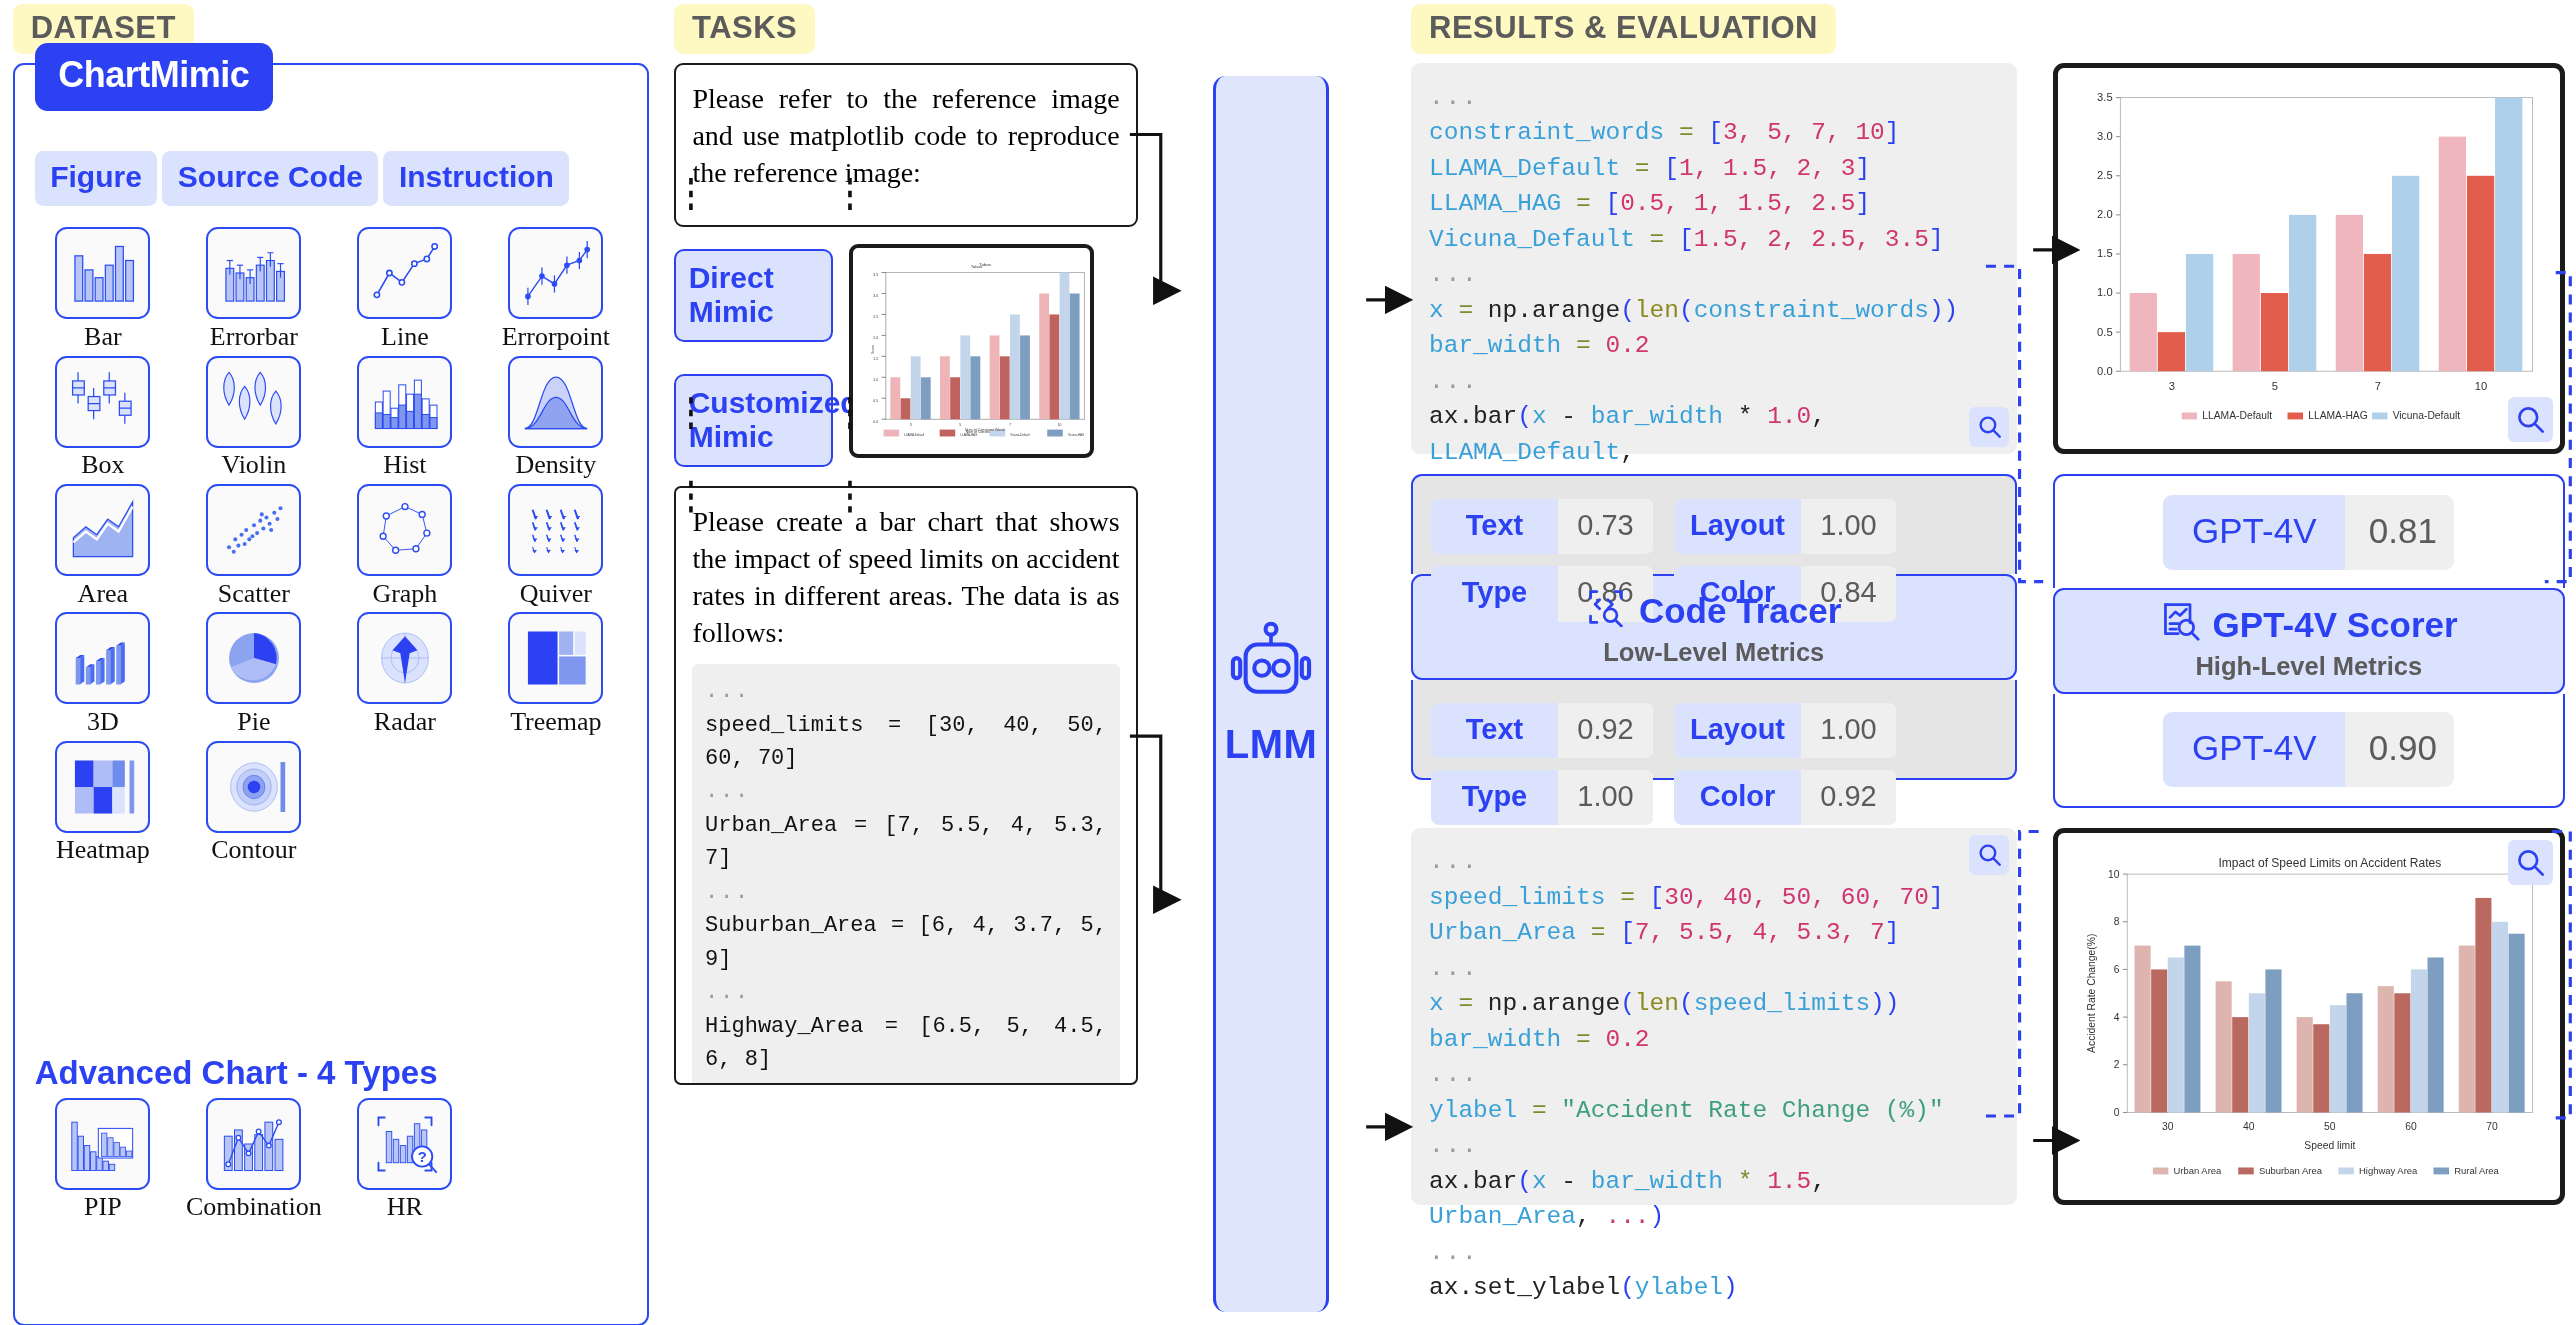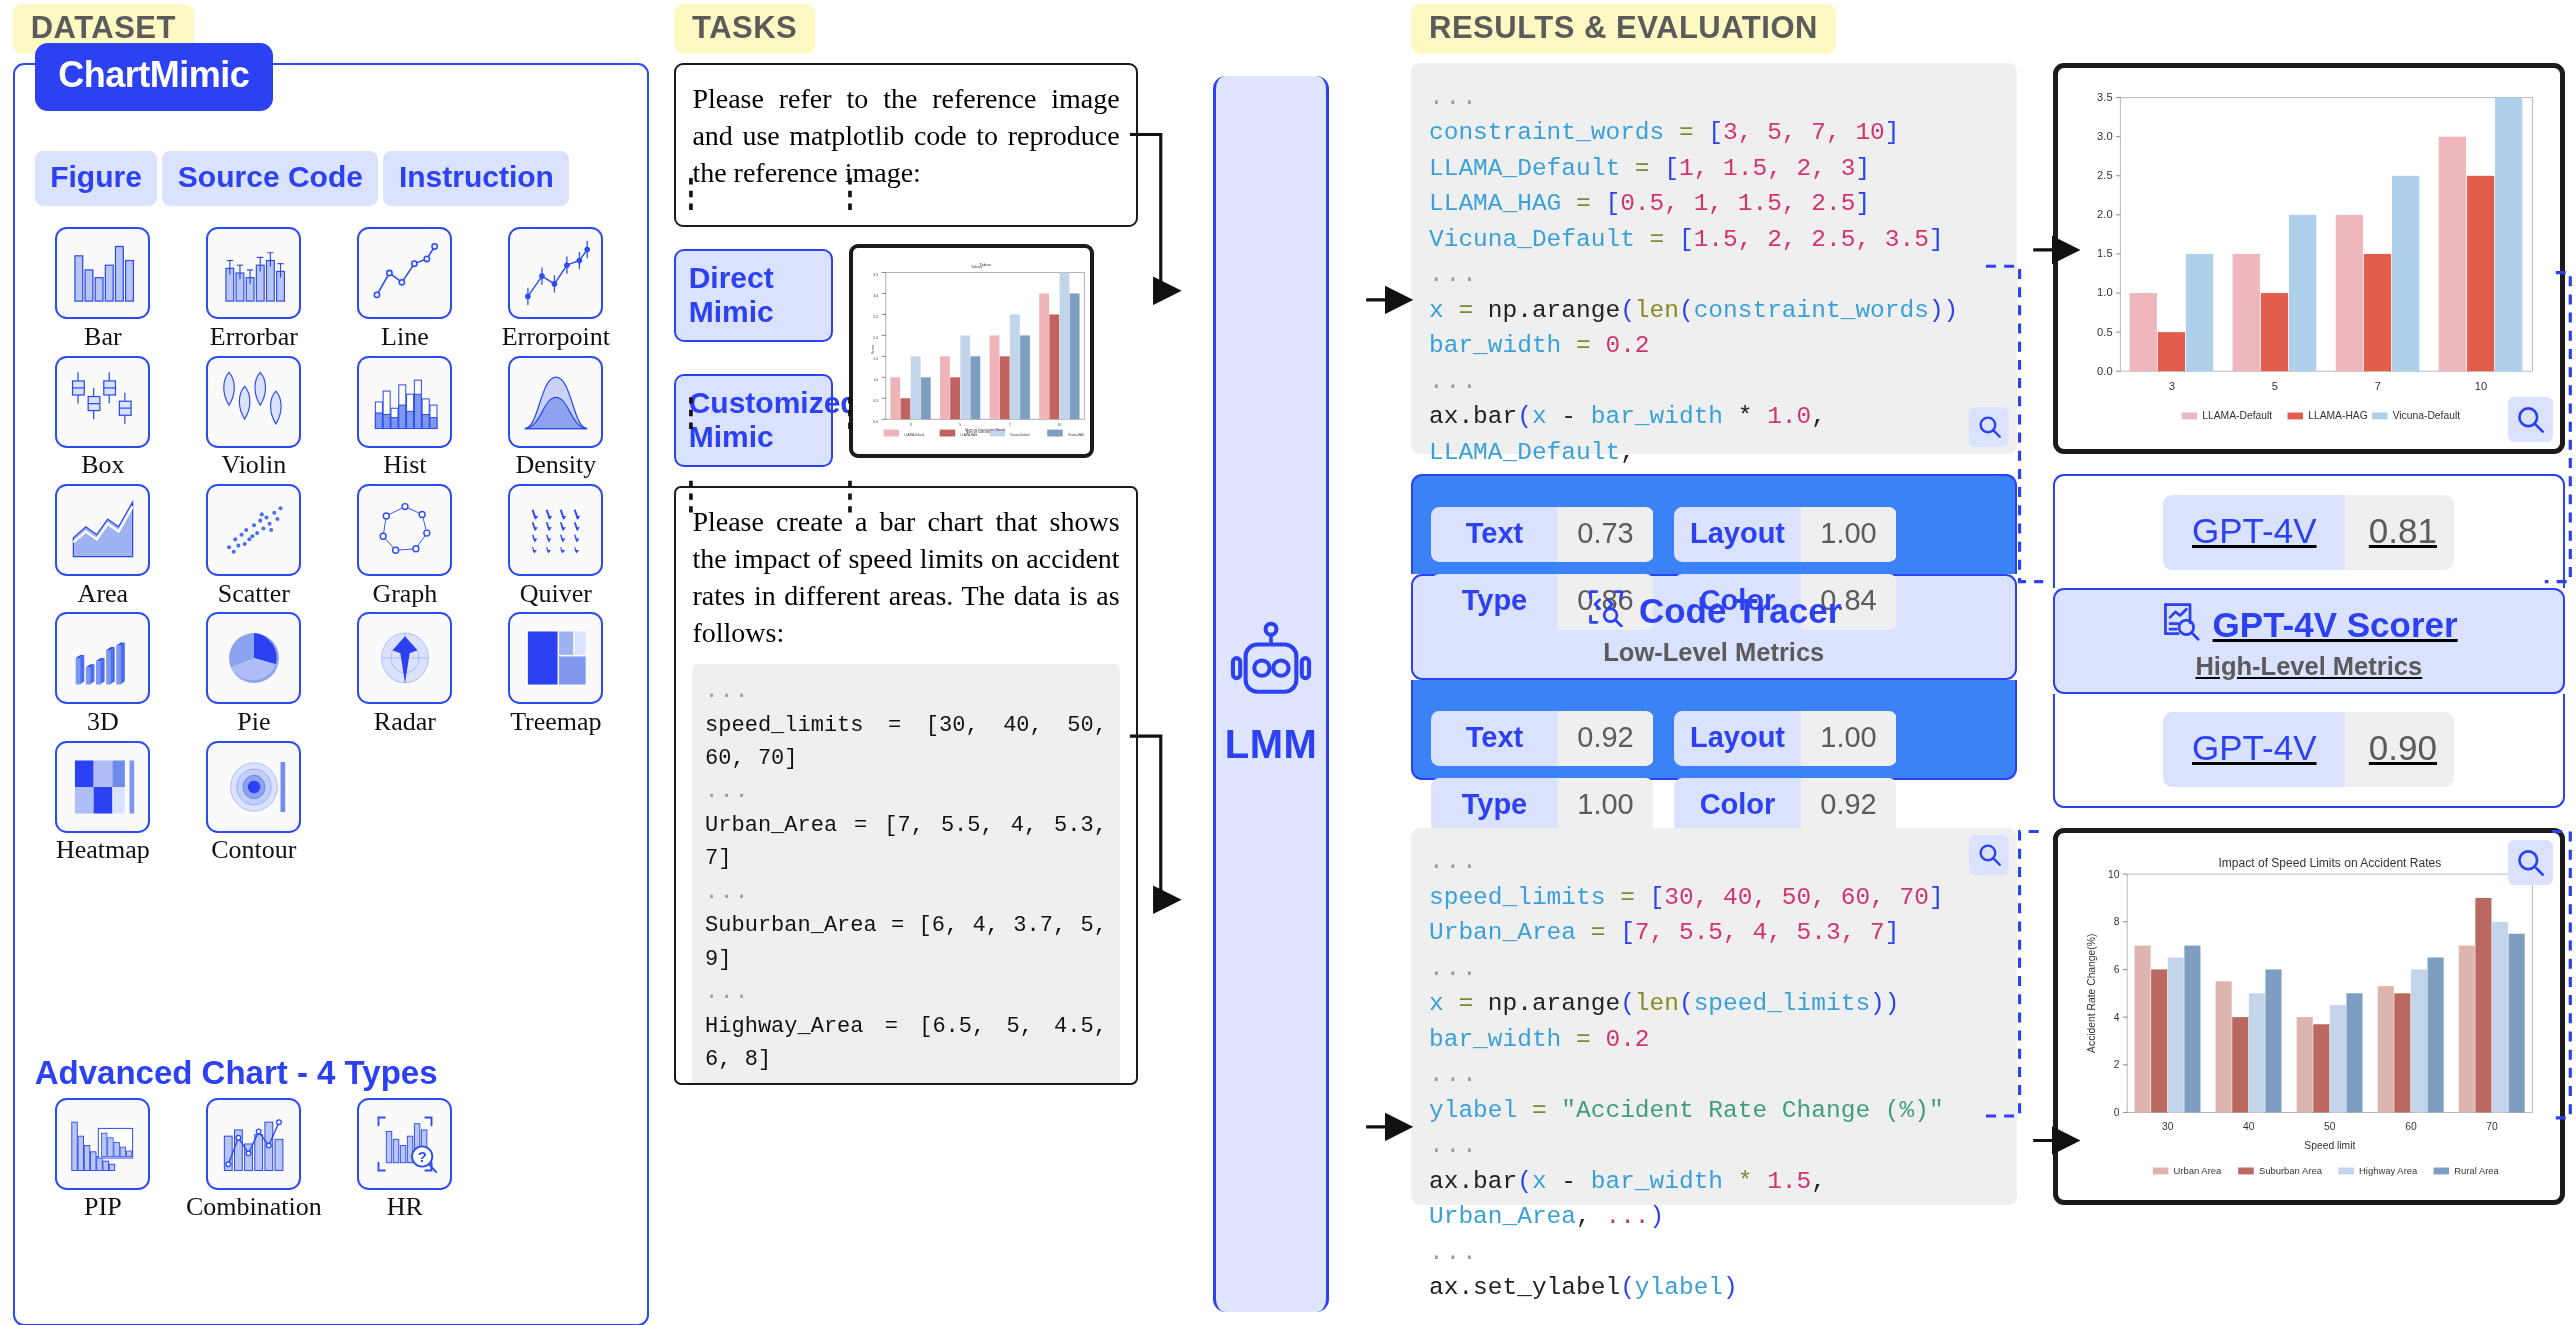--- a/index.html
+++ b/index.html
@@ -113,22 +113,22 @@
   .k-op    { color:#7e8b2d; }
   .k-paren { color:#2b41f2; }
   .k-fn    { color:#8a8a20; }
   .k-plain { color:#222; }
   .zoom-chip {
     position:absolute; width:40px; height:40px;
     background:#dbe2fd; border-radius:6.4px;
     display:flex; align-items:center; justify-content:center;
   }
   .metrics-card {
-    border:2.7px solid #2b41f2; border-radius:11px; background:#3b82f6;
-    padding:31px 18px;
+    border:2.7px solid #2b41f2; border-radius:11px; background:#e5e5e5;
+    padding:23px 18px;
   }
   .metric-row { display:flex; gap:20px; margin-bottom:11.8px;}
   .metric-row:last-child { margin-bottom:0;}
   .metric {
     display:flex; border-radius:8.2px; overflow:hidden; width:223px;
     font-size:29px; line-height:1;
   }
   .metric .m-name {
     background:#dbe2fd; color:#2b41f2; font-weight:bold;
     padding:11.8px 0 14.5px 0; width:127px; text-align:center;
@@ -817,21 +817,21 @@
             <span class="m-val">1.00</span>
           </div>
           <div class="metric">
             <span class="m-name">Color</span>
             <span class="m-val">0.92</span>
           </div>
         </div>
       </div>
     </div>
 
-    <div style="width:523px;text-decoration:underline;">
+    <div style="width:523px;">
       <div class="gpt-card" style="border-bottom:none; border-radius:11px 11px 0 0; height:114px;">
         <div class="gpt-metric">
           <span class="m-name">GPT-4V</span>
           <span class="m-val">0.81</span>
         </div>
       </div>
       <div class="scorer-bar">
         <div class="scorer-title">
           <span>
             <svg width="40" height="40" viewBox="0 0 44 44" fill="none" stroke="#2b41f2" stroke-width="3" stroke-linecap="round" stroke-linejoin="round">

